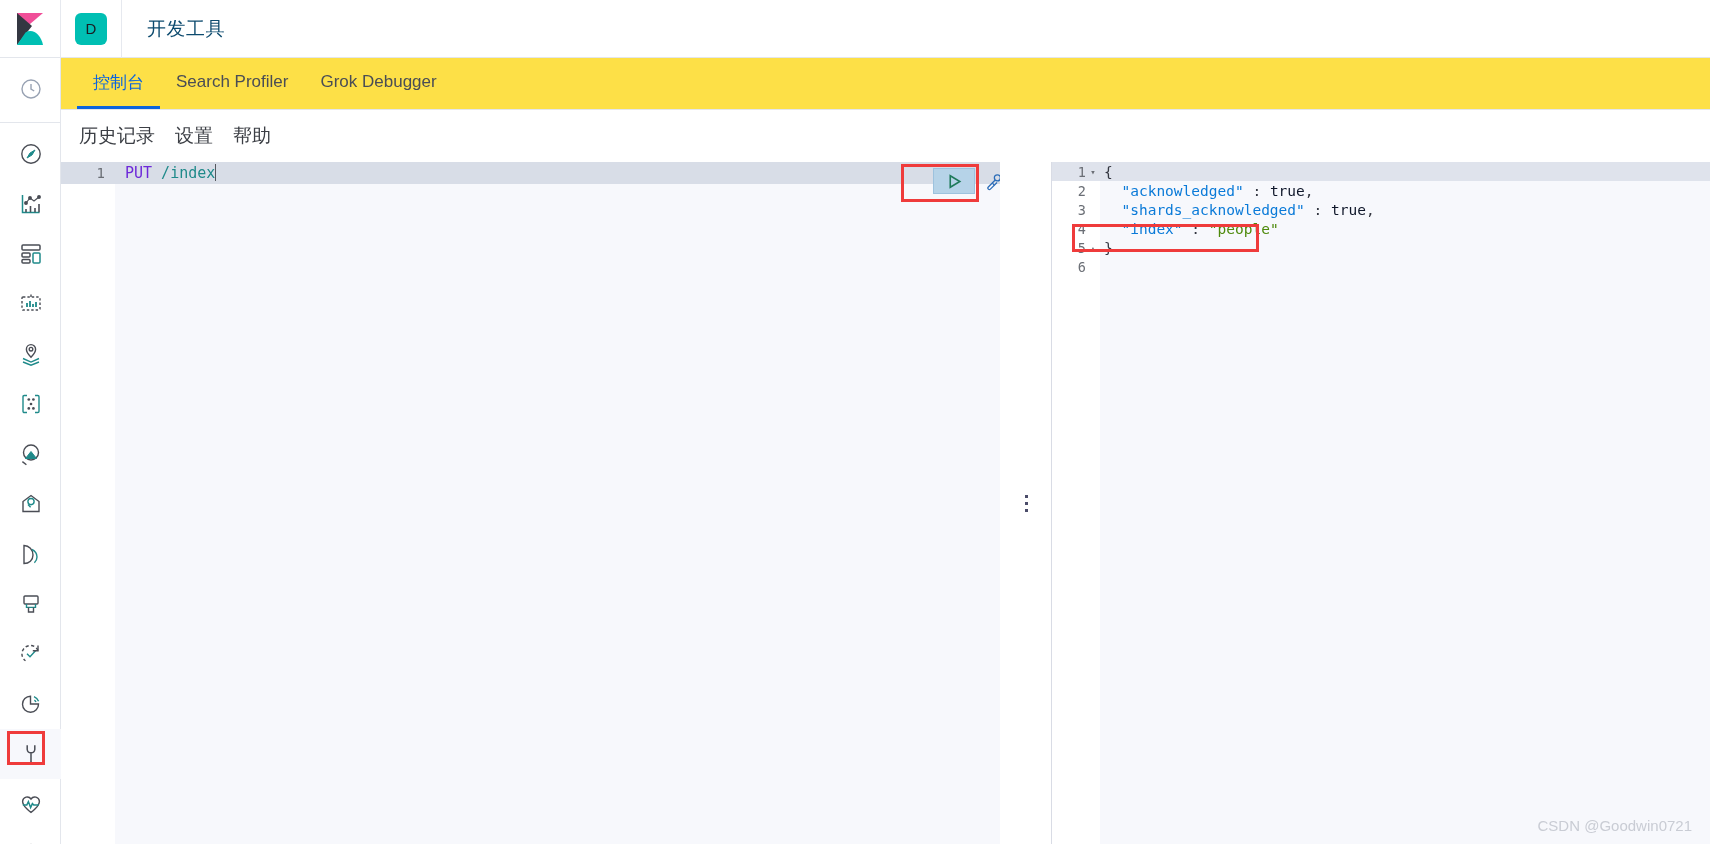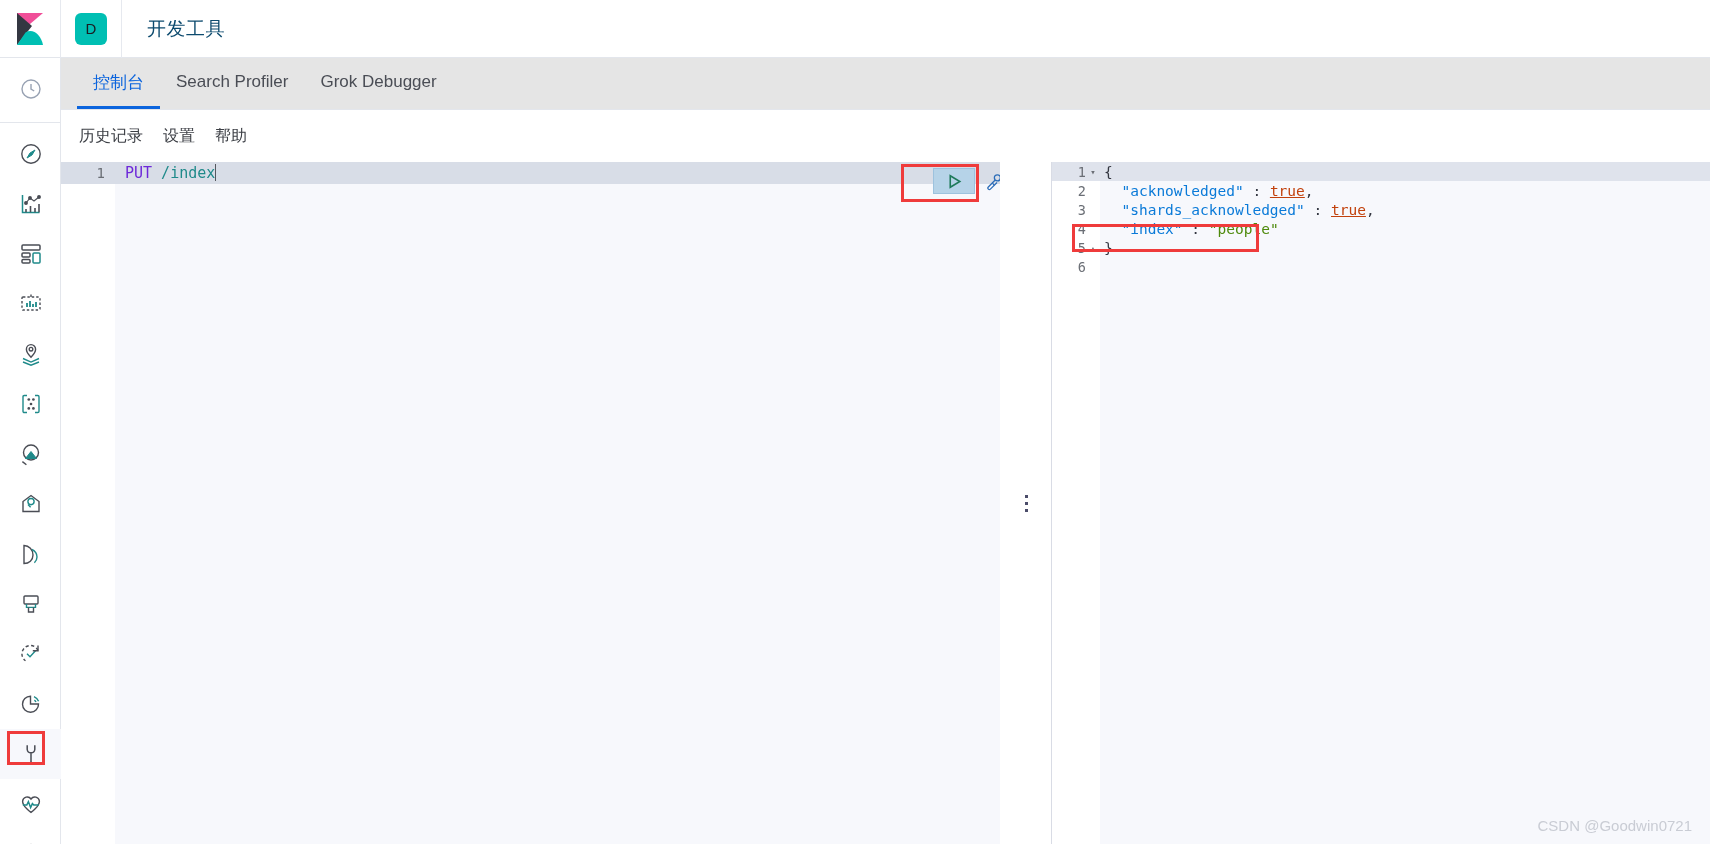--- a/index.html
+++ b/index.html
@@ -65,38 +65,38 @@
   
   .content {
     position: absolute; top: 58px; left: 61px;
     width: 1649px; height: 786px; background: #fff;
   }
 
   .tabs {
     height: 52px; padding-left: 16px;
     display: flex; align-items: stretch;
     border-bottom: 1px solid #e3e6ec;
-    background: #e5e5e5;
+    background: #fde047;
   }
   .tab {
     display: flex; align-items: center;
     padding: 0 16px;
     font-size: 17px; color: #4a4d55;
     border-bottom: 3px solid transparent;
     cursor: pointer;
   }
   .tab.selected { color: #0b64dd; border-bottom-color: #0b64dd; font-weight: 400; }
 
   .submenu {
     height: 52px; padding-left: 18px;
     display: flex; align-items: center; gap: 20px;
     background: #fff;
   }
   .submenu-item {
-    font-size: 16px; color: #3c3f45; cursor: pointer;
+    font-size: 19px; color: #3c3f45; cursor: pointer;
   }
 
   
   .console {
     position: relative;
     height: 682px;
     display: flex;
     background: #fff;
   }
   .editor-pane {
@@ -187,21 +187,21 @@
     width: 34px; text-align: right; color: #6a6e75; font-size: 13.5px;
     user-select: none;
     font-family: "DejaVu Sans Mono", "Liberation Mono", monospace;
   }
   .fold {
     width: 14px; text-align: center; color: #6a6e75; font-size: 9px;
     user-select: none;
   }
   .resp-text { padding-left: 4px; white-space: pre; }
   .tok-key { color: #0a7ad8; }
-  .tok-bool { color: #c2410c; text-decoration: underline; }
+  .tok-bool { color: #0f172a; }
   .tok-str { color: #4e8a0c; }
   .tok-punc { color: #343741; }
   .resp-highlight {
     position: absolute; left: 20px; top: 62px;
     width: 187px; height: 28px;
     border: 3px solid #ef3b3b;
     pointer-events: none;
   }
 
   .watermark {

